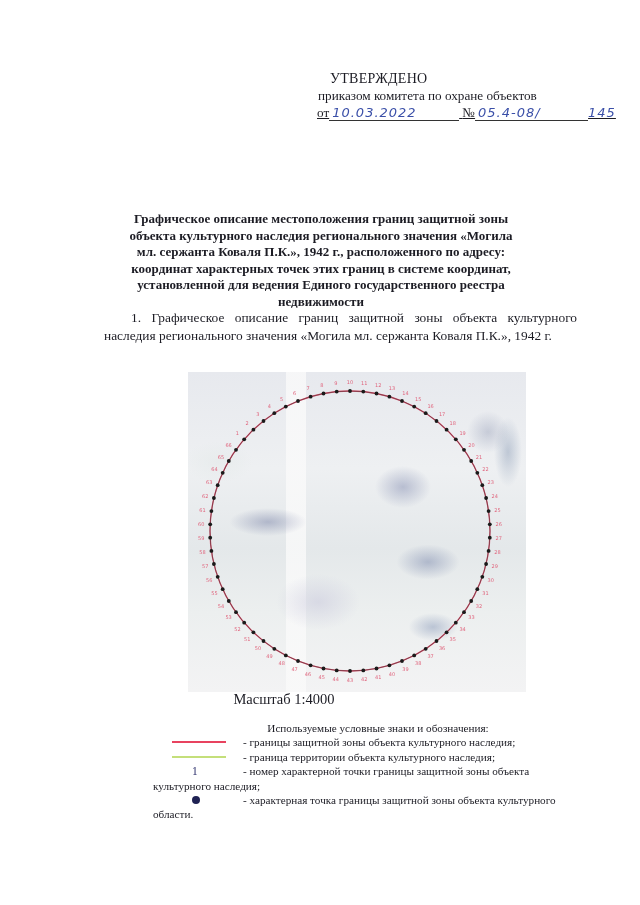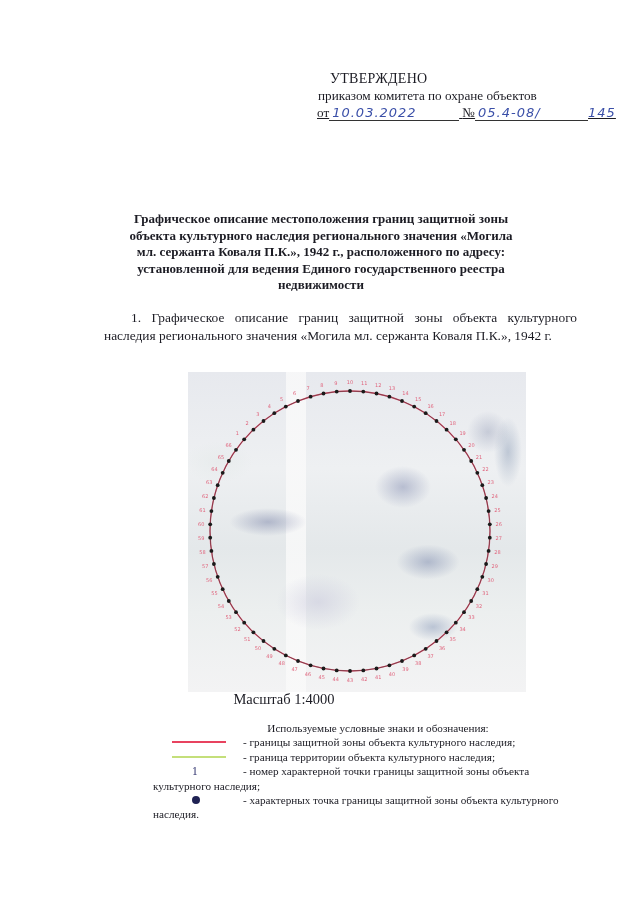--- a/index.html
+++ b/index.html
@@ -47,20 +47,21 @@
   <div class="sig">
     <span>от</span><span class="hand date">10.03.2022</span>
     <span>№</span><span class="hand num">05.4-08/</span><span class="num-tail">145</span>
   </div>
 </div>
 
 <div class="title">
   <div>Графическое описание местоположения границ защитной зоны</div>
   <div>объекта культурного наследия регионального значения «Могила</div>
   <div>мл. сержанта Коваля П.К.», 1942 г., расположенного по адресу:</div>
+  <div>координат характерных точек этих границ в системе координат,</div>
   <div>установленной для ведения Единого государственного реестра</div>
   <div>недвижимости</div>
 </div>
 
 <div class="para">1. Графическое описание границ защитной зоны объекта культурного наследия регионального значения «Могила мл. сержанта Коваля П.К.», 1942 г.</div>
 
 <div class="map">
   <svg id="mapsvg" width="338" height="320" viewBox="0 0 338 320">
       <circle cx="162" cy="159" r="140" fill="none" stroke="#d94a66" stroke-width="1.3"></circle>
       <circle cx="162" cy="159" r="140" fill="none" stroke="#333" stroke-width="0.5"></circle>
@@ -221,18 +222,18 @@
       </span>
     <span>- номер характерной точки границы защитной зоны объекта</span>
   </div>
   <div class="row cont">
     <span>культурного наследия;</span>
   </div>
   <div class="row">
     <span class="sym">
         <span class="dot"></span>
       </span>
-    <span>- характерных точка границы защитной зоны объекта культурного</span>
+    <span>- характерная точка границы защитной зоны объекта культурного</span>
   </div>
   <div class="row cont">
-    <span>наследия.</span>
+    <span>области.</span>
   </div>
 </div>
 
 </body></html>

